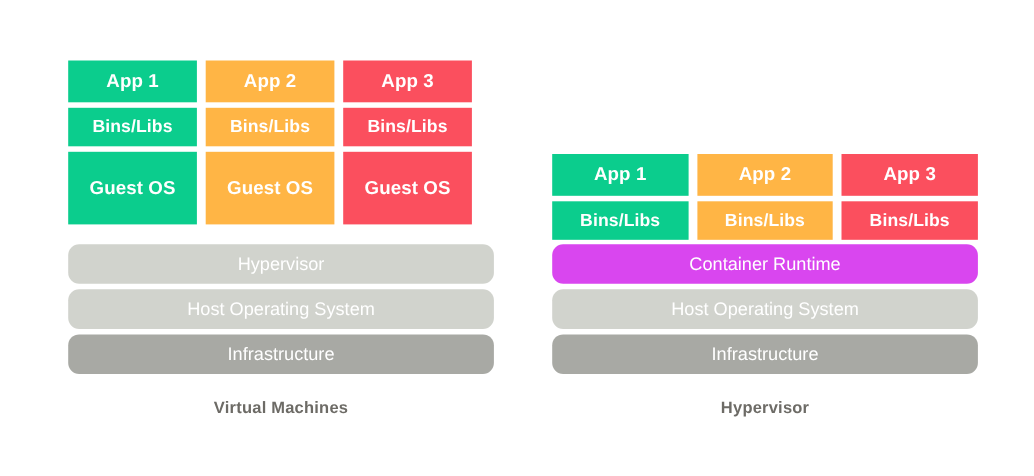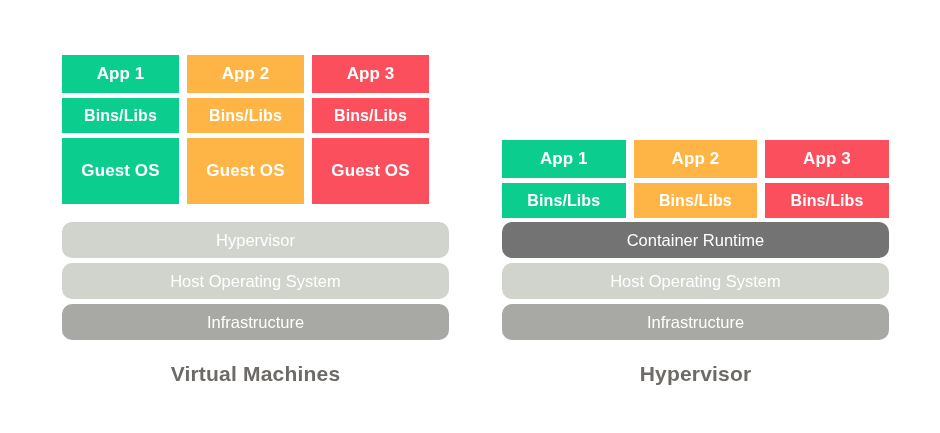--- a/index.html
+++ b/index.html
@@ -60,21 +60,21 @@
     font-weight: 400;
     line-height: 1.1;
     border-radius: 10px;
   }
   .caption {
     position: absolute;
     left: 0;
     width: 100%;
     text-align: center;
     color: #6d6b66;
-    font-size: 21px;
+    font-size: 15px;
     font-weight: 700;
     letter-spacing: 0.2px;
   }
 
   
   #vm-columns { top: 55px; }
   #vm-columns .col { width: 117px; }
   #vm-columns .box-app   { height: 38px; font-size: 17px; }
   #vm-columns .box-bins  { height: 35px; font-size: 16px; }
   #vm-columns .box-guest { height: 66px; font-size: 17px; }
@@ -184,21 +184,21 @@
         <div class="box box-app" style="background:#fb4f5e">
           <span>App 3</span>
         </div>
         <div class="box box-bins" style="background:#fb4f5e">
           <span>Bins/Libs</span>
         </div>
       </div>
 
     </div>
 
-    <div class="fullbar" id="ctr-runtime" style="background:#737373">
+    <div class="fullbar" id="ctr-runtime" style="background:#d946ef">
       <span>Container Runtime</span>
     </div>
 
     <div class="fullbar" id="ctr-host-os" style="background:#d1d3cd">
       <span>Host Operating System</span>
     </div>
 
     <div class="fullbar" id="ctr-infrastructure" style="background:#a8a9a4">
       <span>Infrastructure</span>
     </div>

